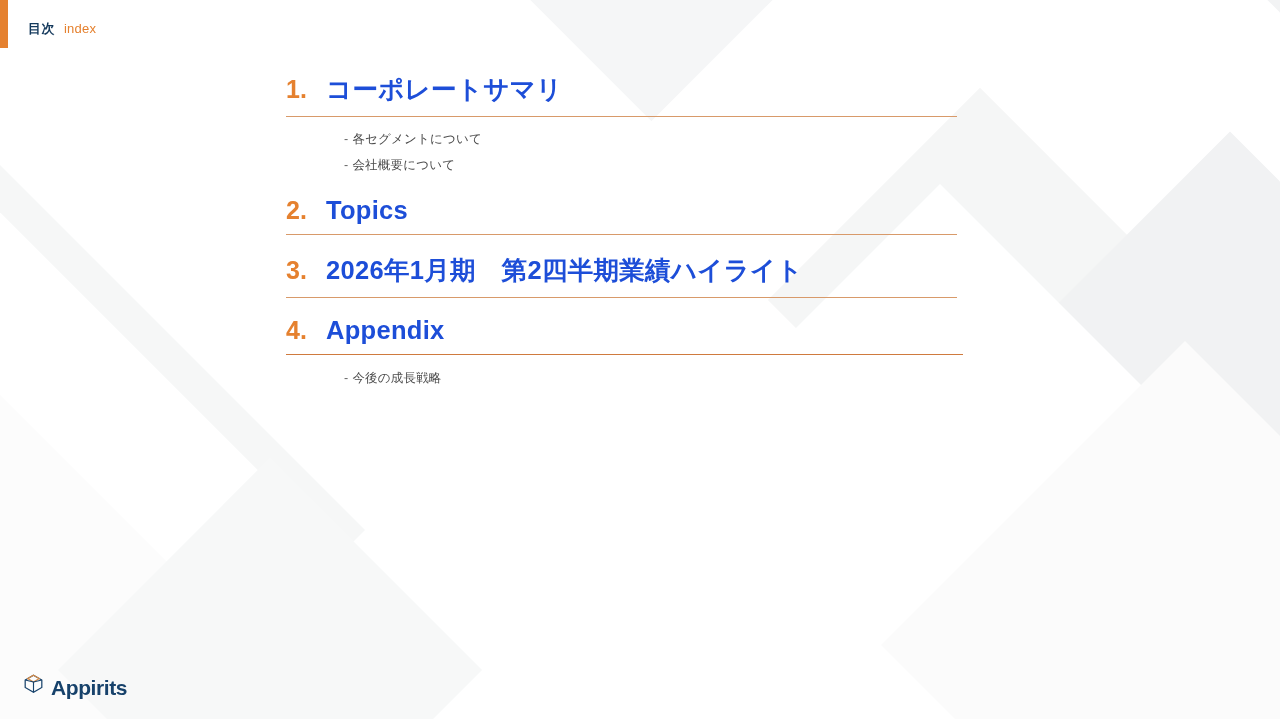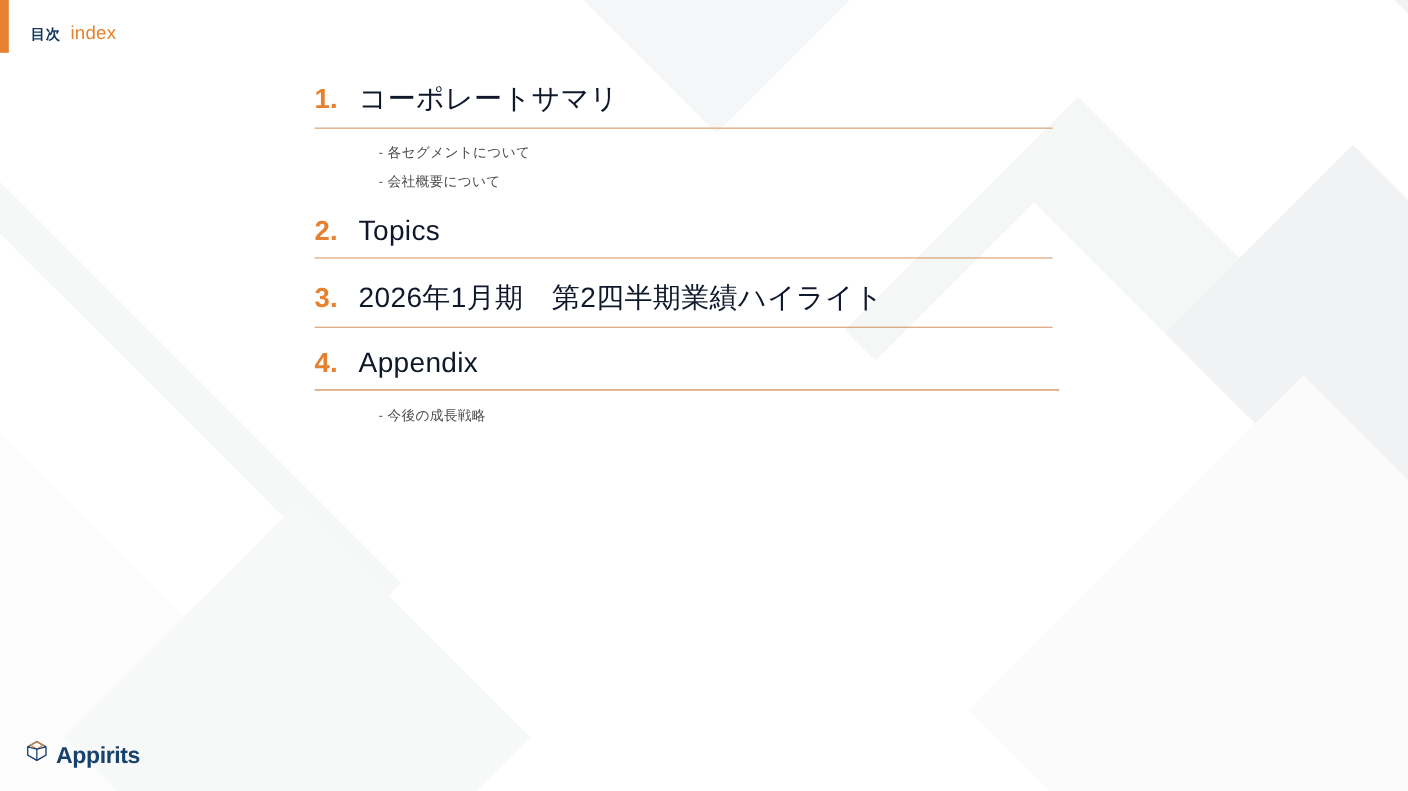--- a/index.html
+++ b/index.html
@@ -131,21 +131,21 @@
     gap: 9px;
     white-space: nowrap;
   }
   #header-label .jp {
     font-size: 13px;
     font-weight: bold;
     color: #14395c;
     letter-spacing: .5px;
   }
   #header-label .en {
-    font-size: 17px;
+    font-size: 13px;
     font-weight: normal;
     color: #E5812F;
     letter-spacing: .2px;
   }
 
   
   #content {
     position: absolute;
     left: 286px;
     top: 72px;
@@ -162,22 +162,22 @@
   }
   .sec-num {
     color: #E5812F;
     font-weight: bold;
     font-size: 25px;
     width: 40px;
     flex: 0 0 40px;
     letter-spacing: 0;
   }
   .sec-title {
-    color: #0f172a;
-    font-weight: normal;
+    color: #1d4ed8;
+    font-weight: bold;
     font-size: 25.5px;
     letter-spacing: .3px;
     white-space: nowrap;
   }
   .sec-rule {
     height: 1px;
     background: #d89a6a;
     margin-top: 9px;
   }
   .section.strong .sec-rule { background: #cf7a3e; height: 1.3px; }

